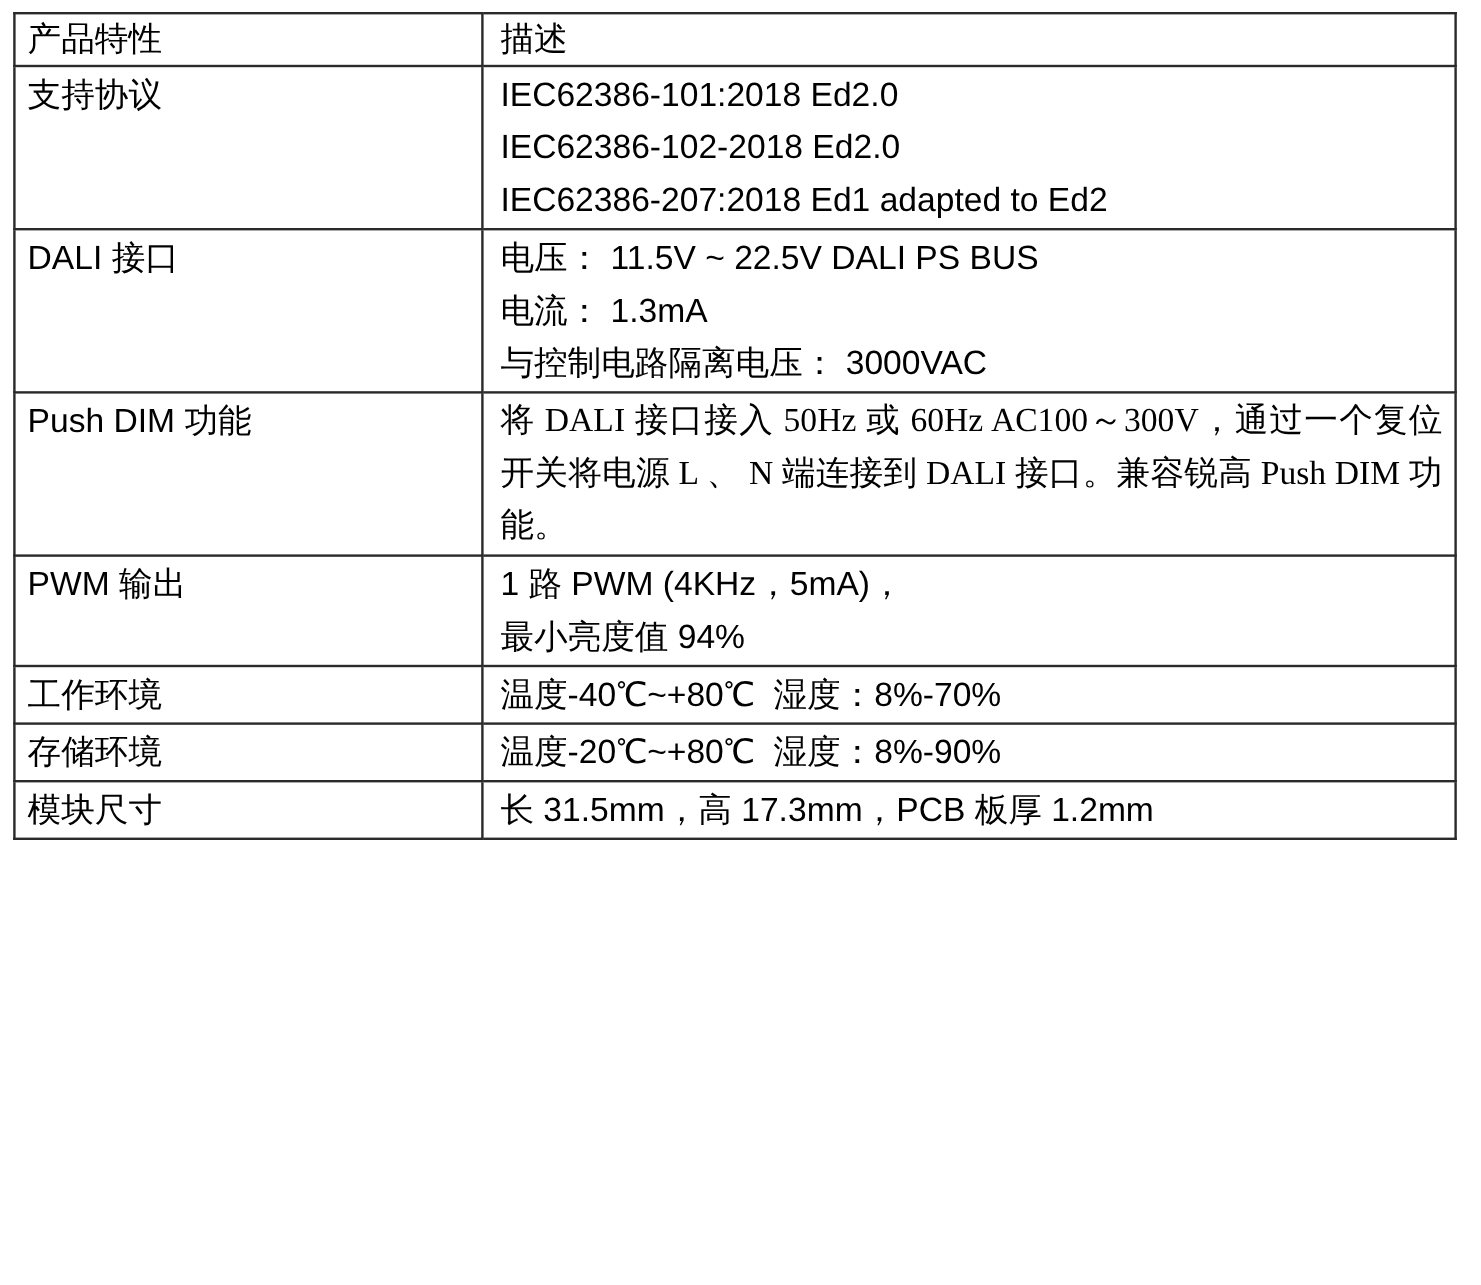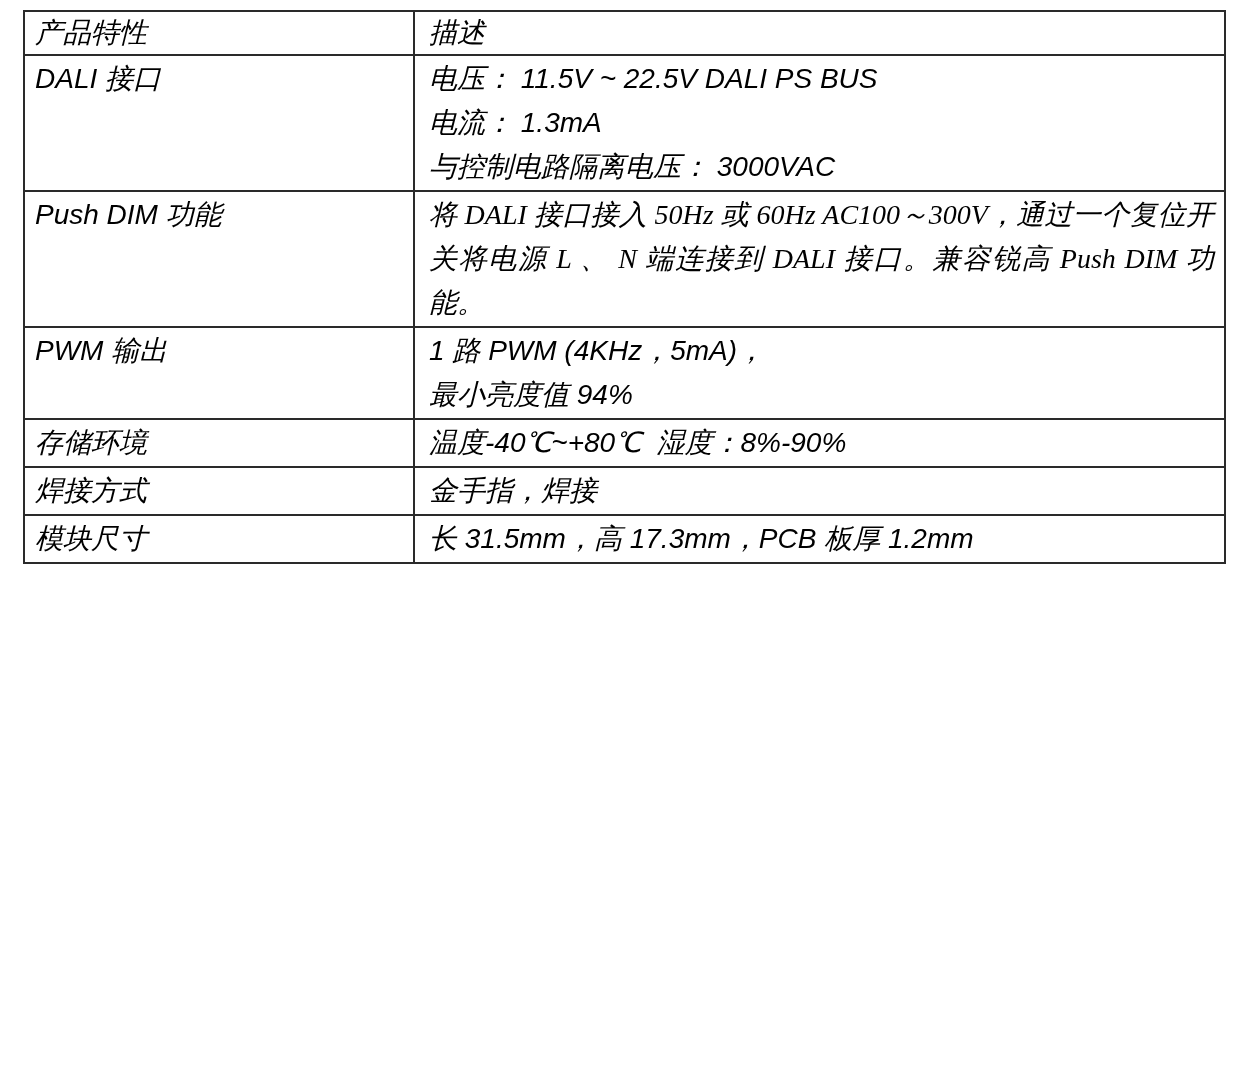--- a/index.html
+++ b/index.html
@@ -9,26 +9,25 @@
   }
   .page {
     position: relative;
     width: 1234px;
     height: 1071px;
     background: #ffffff;
     overflow: hidden;
   }
   table.spec-table {
     position: absolute;
-    left: 23px;
+    left: 11px;
     top: 10px;
     width: 1201px;
     border-collapse: collapse;
     table-layout: fixed;
-    font-style: italic;
   }
   col.col-feature { width: 390px; }
   col.col-desc    { width: 811px; }
   td {
     border: 2px solid #2a2a2a;
     vertical-align: top;
     color: #000000;
     font-size: 28px;
     line-height: 44px;
     padding: 1px 10px 1px 10px;
@@ -59,20 +58,28 @@
       <col class="col-feature">
       <col class="col-desc">
     </colgroup>
     <tbody>
       <tr class="header-row">
         <td class="label-cell">产品特性</td>
         <td class="desc-cell">描述</td>
       </tr>
 
 
+      <tr>
+        <td class="label-cell">支持协议</td>
+        <td class="desc-cell">
+          <div class="desc-line">IEC62386-101:2018 Ed2.0</div>
+          <div class="desc-line">IEC62386-102-2018 Ed2.0</div>
+          <div class="desc-line">IEC62386-207:2018 Ed1 adapted to Ed2</div>
+        </td>
+      </tr>
 
 
       <tr>
         <td class="label-cell">DALI 接口</td>
         <td class="desc-cell">
           <div class="desc-line">电压： 11.5V ~ 22.5V DALI PS BUS</div>
           <div class="desc-line">电流： 1.3mA</div>
           <div class="desc-line">与控制电路隔离电压： 3000VAC</div>
         </td>
       </tr>
@@ -87,34 +94,34 @@
       <tr>
         <td class="label-cell">PWM 输出</td>
         <td class="desc-cell">
           <div class="desc-line">1 路 PWM (4KHz，5mA)，</div>
           <div class="desc-line">最小亮度值 94%</div>
         </td>
       </tr>
 
 
 
+      <tr>
+        <td class="label-cell">工作环境</td>
+        <td class="desc-cell">
+          <div class="desc-line">温度-40℃~+80℃  湿度：8%-70%</div>
+        </td>
+      </tr>
 
       <tr>
         <td class="label-cell">存储环境</td>
         <td class="desc-cell">
-          <div class="desc-line">温度-40℃~+80℃  湿度：8%-90%</div>
+          <div class="desc-line">温度-20℃~+80℃  湿度：8%-90%</div>
         </td>
       </tr>
 
-      <tr>
-        <td class="label-cell">焊接方式</td>
-        <td class="desc-cell">
-          <div class="desc-line">金手指，焊接</div>
-        </td>
-      </tr>
 
       <tr>
         <td class="label-cell">模块尺寸</td>
         <td class="desc-cell">
           <div class="desc-line">长 31.5mm，高 17.3mm，PCB 板厚 1.2mm</div>
         </td>
       </tr>
     </tbody>
   </table>
 </div>

